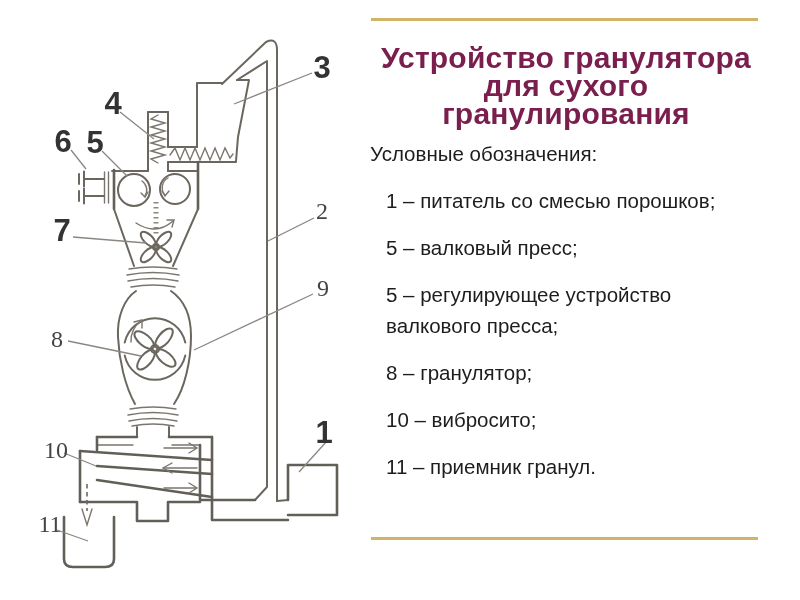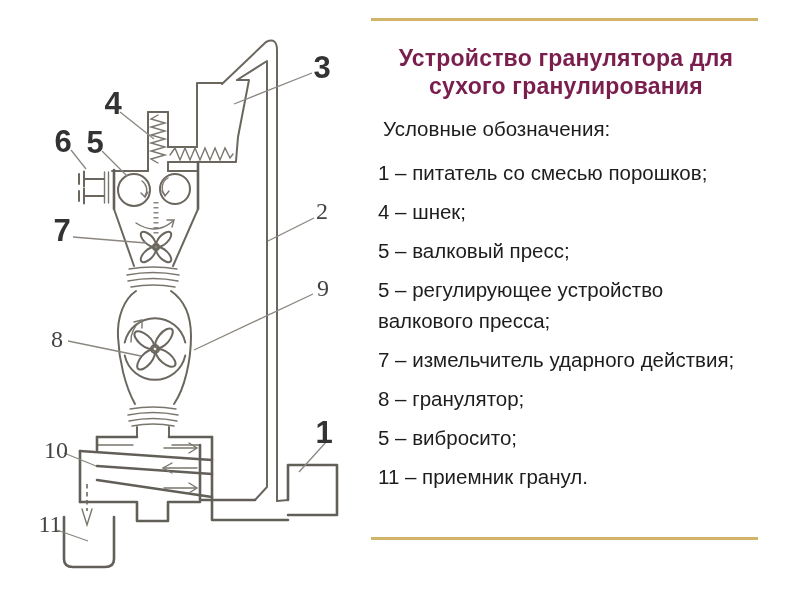--- a/index.html
+++ b/index.html
@@ -2,25 +2,25 @@
 <html><head>
 <meta charset="utf-8">
 <style>
   html,body{margin:0;padding:0;background:#fff;}
   #slide{position:relative;width:800px;height:600px;background:#ffffff;overflow:hidden;
          font-family:"Liberation Sans","DejaVu Sans",sans-serif;}
   .rule{position:absolute;height:2.5px;width:387px;left:371px;}
   #rule-top{top:18px;}
   #rule-bottom{top:537px;}
   #content{position:absolute;left:370px;top:44px;width:392px;}
-  #title{font-size:23px;font-weight:bold;line-height:28px;text-align:center;
+  #title{font-size:30px;font-weight:bold;line-height:28px;text-align:center;
          letter-spacing:.2px;margin:0 0 10px 0;}
-  #legend-heading{font-size:20.5px;line-height:31px;color:#1d1d1d;margin:13px;font-weight:400;}
+  #legend-heading{font-size:20.5px;line-height:31px;color:#1d1d1d;margin:0;font-weight:400;}
   #legend-list{list-style:none;margin:0;padding:0;font-size:20.5px;line-height:31px;color:#1d1d1d;}
-  #legend-list li{margin:8px;}
+  #legend-list li{margin:16px;}
   
   svg{position:absolute;left:0;top:0;}
   .ln{fill:none;stroke:#6b675f;stroke-width:2;stroke-linecap:round;stroke-linejoin:round;}
   .ln-thick{fill:none;stroke:#625f58;stroke-width:2.6;stroke-linecap:round;stroke-linejoin:round;}
   .ln-thin{fill:none;stroke:#7a766e;stroke-width:1.4;stroke-linecap:round;}
   .leader{fill:none;stroke:#8b8780;stroke-width:1.3;}
   .dots{fill:none;stroke:#8b8780;stroke-width:5;stroke-dasharray:1.5 3.5;}
   .dash{fill:none;stroke:#6b675f;stroke-width:1.6;stroke-dasharray:4.5 3.5;}
   .num-big{font-family:"Liberation Sans","DejaVu Sans",sans-serif;font-size:31px;font-weight:600;fill:#333;}
   .num-small{font-family:"Liberation Serif","DejaVu Serif",serif;font-size:24px;fill:#444;}
@@ -31,26 +31,24 @@
 <div id="slide">
 
   <div id="rule-top" class="rule" style="background: rgb(210, 180, 105);"></div>
   <div id="rule-bottom" class="rule" style="background: rgb(210, 180, 105);"></div>
 
   <div id="content">
     <h1 id="title" style="color: rgb(122, 30, 77);">Устройство гранулятора для сухого гранулирования</h1>
     <p id="legend-heading">Условные обозначения:</p>
     <ul id="legend-list">
       <li>1 – питатель со смесью порошков;</li>
-      <li>4 – шнек;</li>
       <li>5 – валковый пресс;</li>
       <li>5 – регулирующее устройство валкового пресса;</li>
-      <li>7 – измельчитель ударного действия;</li>
       <li>8 – гранулятор;</li>
-      <li>5 – вибросито;</li>
+      <li>10 – вибросито;</li>
       <li>11 – приемник гранул.</li>
     </ul>
   </div>
 
   <svg width="368" height="600" viewBox="0 0 368 600">
 
     <g>
       <path class="ln" d="M277,501 L277,50 Q277,37 266,42 L222,84"></path>
       <path class="ln" d="M237,80 L267,61 L267,487 L255,500"></path>
       <path class="ln" d="M277,501 L288,500"></path>

